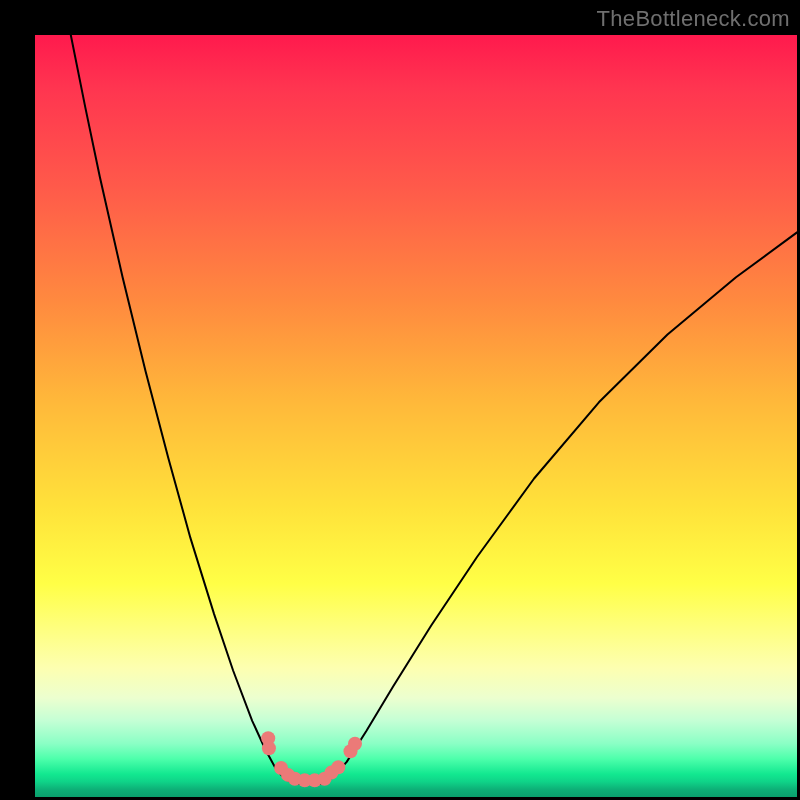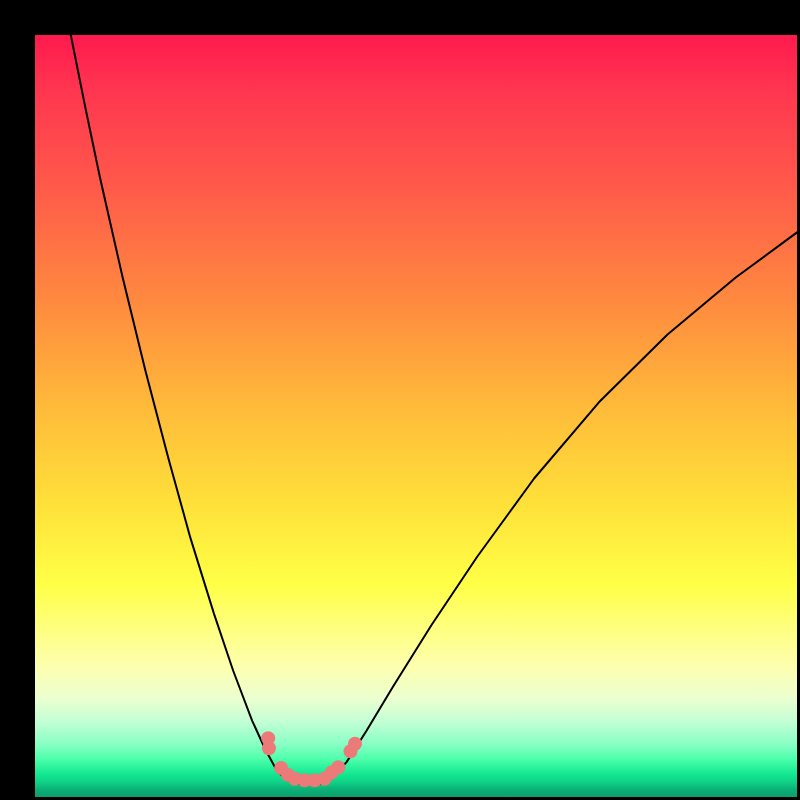--- a/index.html
+++ b/index.html
@@ -95,13 +95,14 @@
           <circle cx="269.7" cy="745.2" r="7" fill="#eb7a78"></circle>
           <circle cx="279.7" cy="745.2" r="7" fill="#eb7a78"></circle>
           <circle cx="289.6" cy="743.7" r="7" fill="#eb7a78"></circle>
           <circle cx="296.4" cy="737.6" r="7" fill="#eb7a78"></circle>
           <circle cx="303.3" cy="732.3" r="7" fill="#eb7a78"></circle>
           <circle cx="315.5" cy="716.3" r="7" fill="#eb7a78"></circle>
           <circle cx="320.0" cy="708.7" r="7" fill="#eb7a78"></circle>
         </g>
     </svg>
   </div>
+  <div class="attribution">TheBottleneck.com</div>
 </div>
 
 </body></html>

